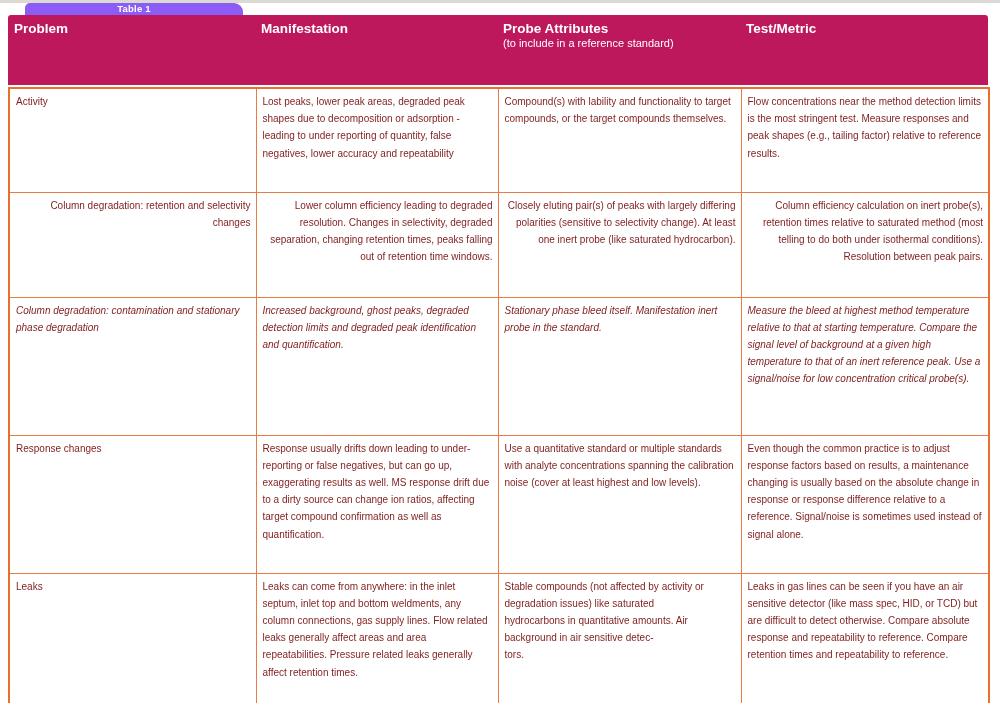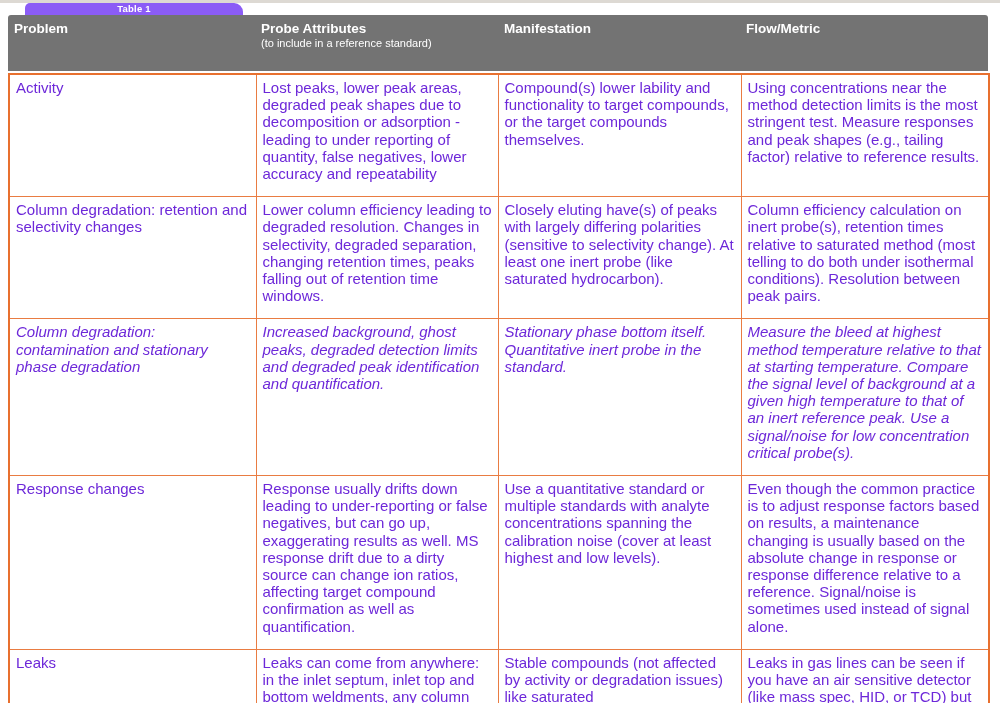--- a/index.html
+++ b/index.html
@@ -28,22 +28,22 @@
     display: flex; align-items: center; justify-content: center;
   }
   .tab-label {
     color: #ffffff;
     font-weight: bold;
     font-size: 9.5px;
     line-height: 10px;
     letter-spacing: 0.2px;
   }
   .band {
-    height: 56px;
-    background: #737373;
+    height: 70px;
+    background: #be185d;
     border-radius: 3px 3px 0 0;
     display: flex;
   }
   .hcell { box-sizing: border-box; padding: 5px 8px 0 6px; }
   .c1 { width: 247px; }
   .c2 { width: 242px; }
   .c3 { width: 243px; }
   .c4 { width: 248px; }
   .hlabel {
     color: #ffffff;
@@ -62,87 +62,87 @@
     border-collapse: collapse;
     table-layout: fixed;
     width: 980px;
     border: 2px solid #e8702f;
   }
   table.grid td {
     border: 1.5px solid #e97c42;
     vertical-align: top;
     box-sizing: border-box;
     padding: 4px 5px 14px 6px;
-    font-size: 15px;
+    font-size: 10px;
     line-height: 17.2px;
-    color: #6d28d9;
+    color: #7f1d1d;
     white-space: pre-line;
     overflow: hidden;
   }
   col.w1 { width: 247px; }
   col.w2 { width: 242px; }
   col.w3 { width: 243px; }
   col.w4 { width: 248px; }
   tr.r1 { height: 104px; }
-  tr.r2 { height: 105px; }
+  tr.r2 { height: 105px; text-align: right; }
   tr.r3 { height: 138px; font-style: italic; }
   tr.r4 { height: 138px; }
   tr.r5 { height: 140px; }
 </style>
 </head>
 <body>
 
 <div class="top-strip"></div>
 
 <div class="table-wrap">
 
   <div class="tab">
     <span class="tab-label">Table 1</span>
   </div>
 
   <div class="band">
     <div class="hcell c1">
       <div class="hlabel">Problem</div>
     </div>
+    <div class="hcell c2">
+      <div class="hlabel">Manifestation</div>
+    </div>
     <div class="hcell c3">
       <div class="hlabel">Probe Attributes</div>
       <div class="hsub">(to include in a reference standard)</div>
     </div>
-    <div class="hcell c2">
-      <div class="hlabel">Manifestation</div>
-    </div>
     <div class="hcell c4">
-      <div class="hlabel">Flow/Metric</div>
+      <div class="hlabel">Test/Metric</div>
     </div>
   </div>
 
   <table class="grid">
     <colgroup>
       <col class="w1">
         <col class="w2">
         <col class="w3">
         <col class="w4">
     </colgroup>
     <tbody>
       <tr class="r1">
         <td>Activity</td>
         <td>Lost peaks, lower peak areas, degraded peak shapes due to decomposition or adsorption - leading to under reporting of quantity, false negatives, lower accuracy and repeatability</td>
-        <td>Compound(s) lower lability and functionality to target compounds, or the target compounds themselves.</td>
-        <td>Using concentrations near the method detection limits is the most stringent test. Measure responses and peak shapes (e.g., tailing factor) relative to reference results.</td>
+        <td>Compound(s) with lability and functionality to target compounds, or the target compounds themselves.</td>
+        <td>Flow concentrations near the method detection limits is the most stringent test. Measure responses and peak shapes (e.g., tailing factor) relative to reference results.</td>
       </tr>
       <tr class="r2">
         <td>Column degradation: retention and selectivity changes</td>
         <td>Lower column efficiency leading to degraded resolution. Changes in selectivity, degraded separation, changing retention times, peaks falling out of retention time windows.</td>
-        <td>Closely eluting have(s) of peaks with largely differing polarities (sensitive to selectivity change). At least one inert probe (like saturated hydrocarbon).</td>
+        <td>Closely eluting pair(s) of peaks with largely differing polarities (sensitive to selectivity change). At least one inert probe (like saturated hydrocarbon).</td>
         <td>Column efficiency calculation on inert probe(s), retention times relative to saturated method (most telling to do both under isothermal conditions). Resolution between peak pairs.</td>
       </tr>
       <tr class="r3">
         <td>Column degradation: contamination and stationary phase degradation</td>
         <td>Increased background, ghost peaks, degraded detection limits and degraded peak identification and quantification.</td>
-        <td>Stationary phase bottom itself. Quantitative inert probe in the standard.</td>
+        <td>Stationary phase bleed itself. Manifestation inert probe in the standard.</td>
         <td>Measure the bleed at highest method temperature relative to that at starting temperature. Compare the signal level of background at a given high temperature to that of an inert reference peak. Use a signal/noise for low concentration critical probe(s).</td>
       </tr>
       <tr class="r4">
         <td>Response changes</td>
         <td>Response usually drifts down leading to under-reporting or false negatives, but can go up, exaggerating results as well. MS response drift due to a dirty source can change ion ratios, affecting target compound confirmation as well as quantification.</td>
         <td>Use a quantitative standard or multiple standards with analyte concentrations spanning the calibration noise (cover at least highest and low levels).</td>
         <td>Even though the common practice is to adjust response factors based on results, a maintenance changing is usually based on the absolute change in response or response difference relative to a reference.  Signal/noise is sometimes used instead of signal alone.</td>
       </tr>
       <tr class="r5">
         <td>Leaks</td>

